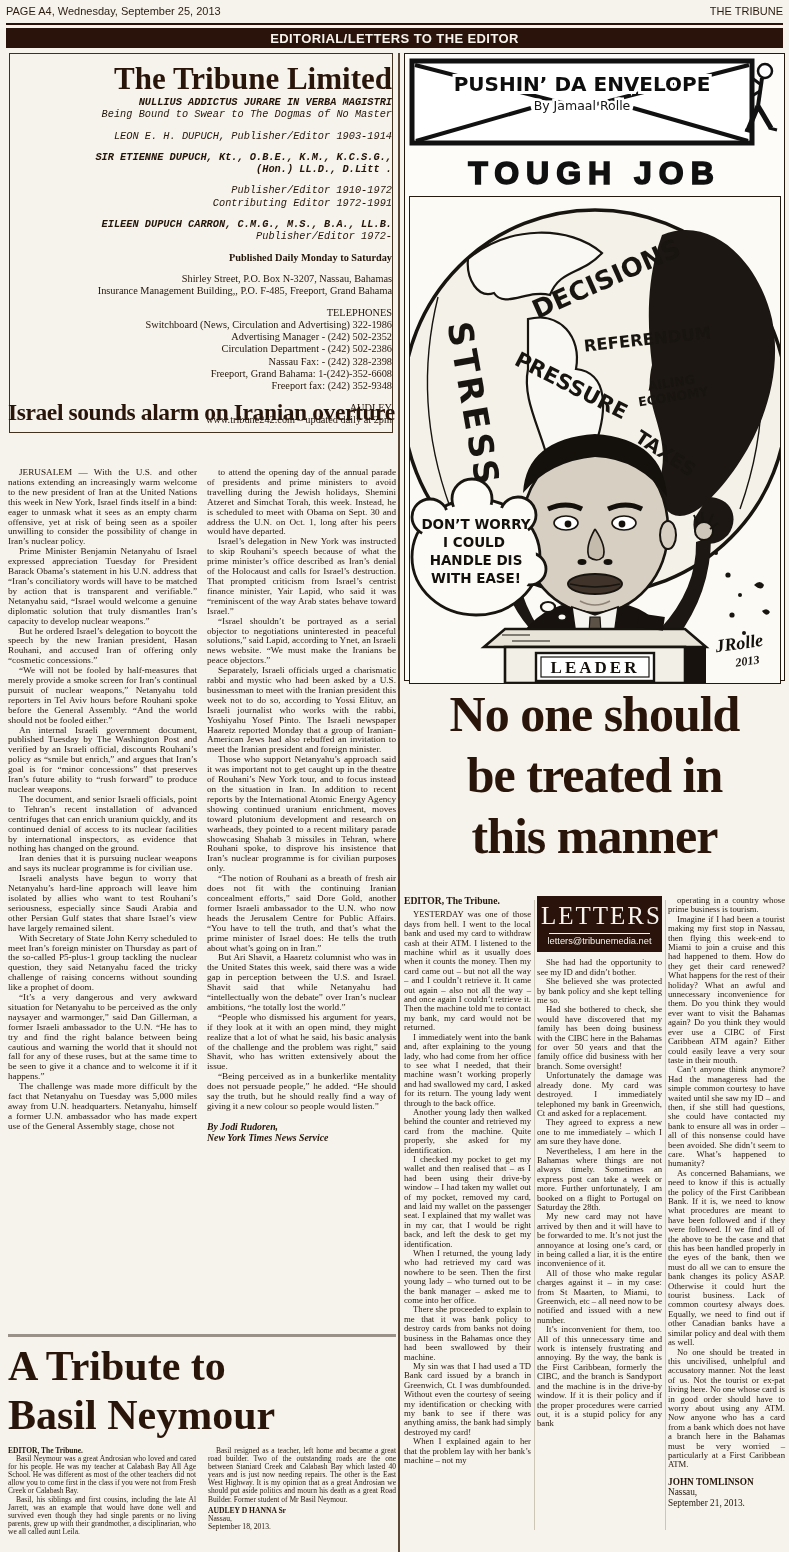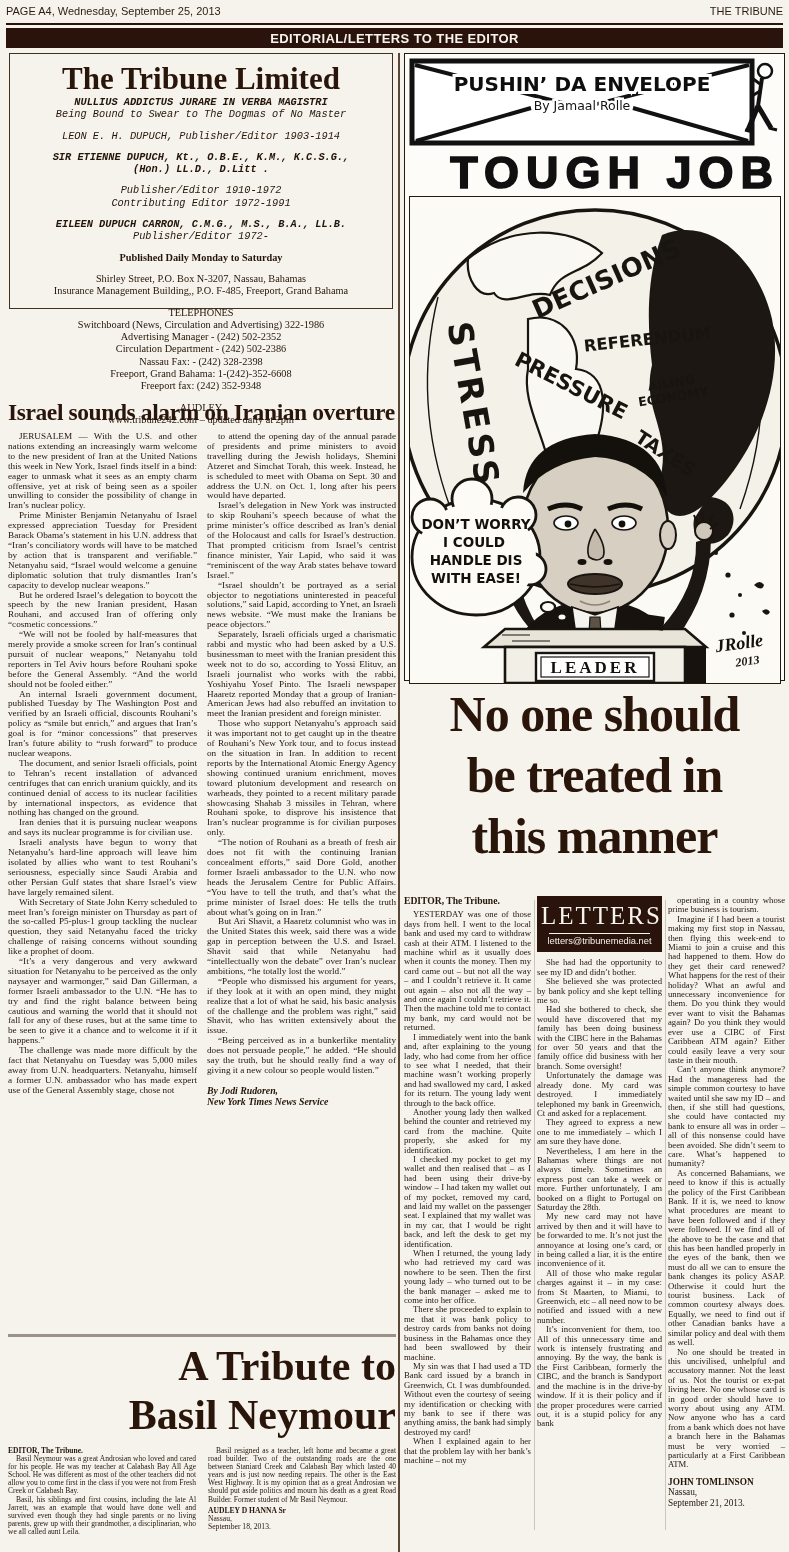--- a/index.html
+++ b/index.html
@@ -8,66 +8,66 @@
 
   
   .header-bar{position:absolute;left:6px;top:5px;width:777px;display:flex;justify-content:space-between;
               font-family:"Liberation Sans",sans-serif;font-size:11px;color:#2b1c10;}
   .header-rule{position:absolute;left:6px;top:23px;width:777px;border-top:2px solid #2a130a;}
   .banner{position:absolute;left:6px;top:28px;width:777px;height:20px;background:#2a130a;color:#f6f3ec;
           font-family:"Liberation Sans",sans-serif;font-weight:bold;font-size:13px;letter-spacing:.4px;
           display:flex;align-items:center;justify-content:center;}
 
   
-  .masthead{position:absolute;left:9px;top:53px;width:384px;height:256px;border:1.5px solid #43311f;
-            box-sizing:border-box;text-align:center;padding-top:8px;}
+  .masthead{position:absolute;left:9px;top:53px;width:384px;height:380px;border:1.5px solid #43311f;
+            box-sizing:border-box;text-align:right;padding-top:8px;}
   .m-title{font-size:31px;font-weight:bold;color:#2a150b;line-height:34px;}
   .m-line{font-size:10.3px;line-height:12.3px;}
   .m-it{font-style:italic;font-family:Liberation Mono, monospace;}
   .m-b{font-weight:bold;}
   .m-gap{height:9px;}
   .m-lines p{margin:0;font-size:10.3px;line-height:12.3px;}
 
   
   .israel{position:absolute;left:8px;top:399px;width:388px;}
   .israel-h{font-size:23.5px;font-weight:bold;color:#2a150b;letter-spacing:-.4px;line-height:26px;margin:0 0 7px 0;white-space:nowrap;}
   .cols{display:flex;gap:10px;}
-  .acol{width:189px;font-size:9.2px;line-height:9.9px;text-align:justify;}
+  .acol{width:189px;font-size:9.2px;line-height:9.9px;text-align:justify;margin-top:36px;}
   .acol p{margin:0;text-indent:11px;}
   .byline{text-align:left;font-style:italic;font-weight:bold;font-size:9.8px;line-height:11.5px;margin-top:9px;}
 
   .vdivider{position:absolute;left:398px;top:53px;width:1.5px;height:1499px;background:#5a4738;}
   .left-rule{position:absolute;left:8px;top:1334px;width:388px;border-top:3px solid #9a9288;}
 
   
   .right{position:absolute;left:404px;top:53px;width:381px;}
   .cartoon-box{border:1.5px solid #241a10;background:#fdfcf8;height:628px;box-sizing:border-box;padding:4px 4px 0 4px;}
-  .tough{font-family:"Liberation Sans",sans-serif;font-weight:bold;font-size:45px;line-height:42px;
-         letter-spacing:7px;text-align:right;color:#101010;-webkit-text-stroke:1.6px #101010;}
+  .tough{font-family:"Liberation Sans",sans-serif;font-weight:bold;font-size:32px;line-height:42px;
+         letter-spacing:7px;text-align:center;color:#101010;-webkit-text-stroke:1.6px #101010;}
   .panel{display:block;border:1.5px solid #241a10;margin-top:2px;background:#fbfaf5;}
 
   
   .letter-headline{position:absolute;left:404px;top:684px;width:381px;text-align:center;
                    font-weight:bold;font-size:50px;line-height:61px;color:#2a150b;letter-spacing:-1px;}
   .letter-region{position:absolute;left:404px;top:896px;width:381px;height:656px;}
   .lcol{position:absolute;top:0;font-size:8.7px;line-height:9.4px;text-align:justify;}
   .lcol p{margin:0;text-indent:9px;}
   .lcol1{left:0;width:127px;} .lcol2{left:133px;width:125px;} .lcol3{left:264px;width:117px;}
   .lrule{position:absolute;top:4px;height:630px;width:1px;background:#cdc5b6;}
   .editor-head{font-weight:bold;font-size:9.6px;text-indent:0 !important;margin-bottom:5px !important;}
   .letters-box{background:#2a130a;color:#f7f4ee;text-align:center;padding:7px 4px 6px;margin-bottom:6px;}
   .lb-title{font-size:25px;line-height:26px;letter-spacing:2px;font-family:"Liberation Serif",serif;}
   .letters-box hr{border:none;border-top:1px solid #f7f4ee;margin:4px 8px 3px;}
   .lb-email{font-family:"Liberation Sans",sans-serif;font-size:9.3px;}
   .sig{margin-top:7px;font-size:9.3px;line-height:10.5px;}
   .sig .sig-name{font-weight:bold;}
 
   
   .tribute{position:absolute;left:8px;top:1342px;width:388px;}
-  .t-headline{text-align:right;font-weight:bold;font-size:42px;line-height:49px;color:#2a150b;}
+  .t-headline{text-align:left;font-weight:bold;font-size:42px;line-height:49px;color:#2a150b;}
   .t-cols{display:flex;gap:12px;margin-top:7px;}
   .t-col{width:188px;font-size:7.5px;line-height:8.1px;text-align:justify;}
   .t-col p{margin:0;text-indent:8px;}
   .t-editor{font-weight:bold;text-indent:0 !important;}
   .t-sig{margin-top:3px;font-size:7.6px;line-height:8.4px;}
   .t-sig .sig-name{font-weight:bold;}
 
   .cartoon-hand{font-family:"DejaVu Sans",sans-serif;font-weight:bold;}
 </style>
 </head>

